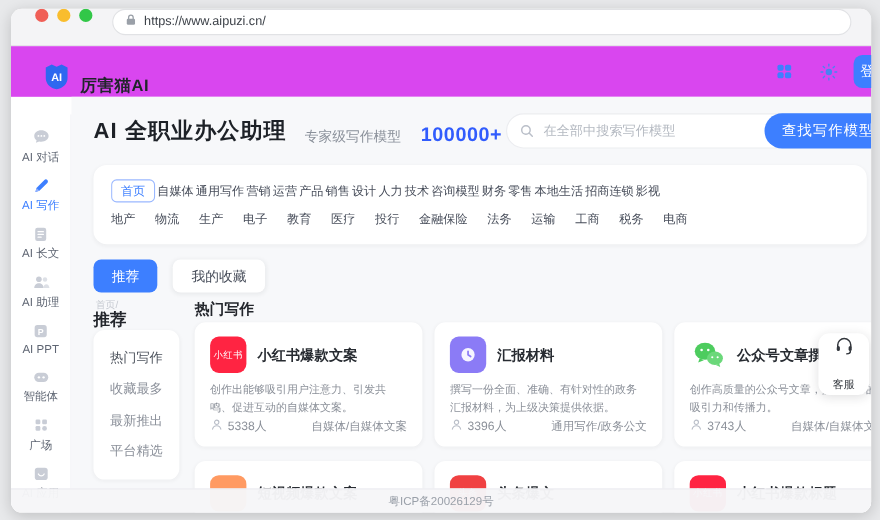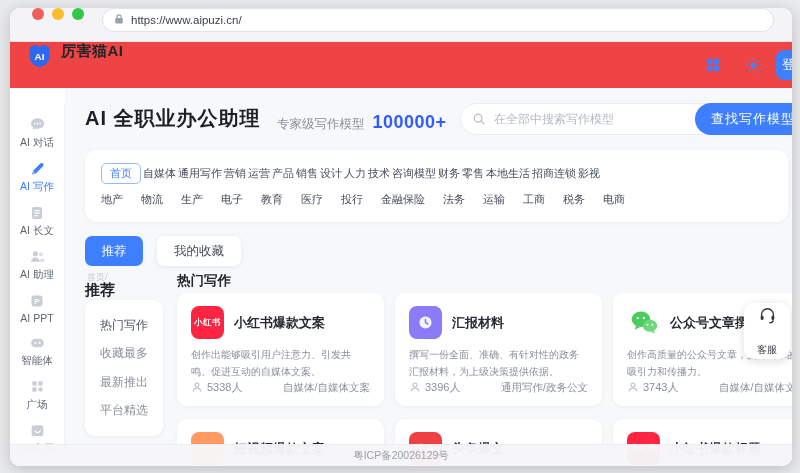--- a/index.html
+++ b/index.html
@@ -6,37 +6,37 @@
   body{width:800px;height:473px;background:#e8e9eb;font-family:"Liberation Sans","DejaVu Sans",sans-serif;overflow:hidden;position:relative;-webkit-font-smoothing:antialiased}
   .window{position:absolute;left:10px;top:8px;width:782px;height:458px;background:#fff;border-radius:10px;box-shadow:0 3px 14px rgba(0,0,0,.18);overflow:hidden}
   
   .chrome{height:34px;background:#f4f4f6;border-bottom:1px solid #e2e3e6;display:flex;align-items:flex-start;padding:0 14px;box-sizing:border-box}
   .dots{display:flex;gap:8px;margin-left:8px}
   .dot{width:12px;height:12px;border-radius:50%}
   .dot.r{background:#f05f57}.dot.y{background:#f9bd2e}.dot.g{background:#32c748}
   .url-bar{flex:1;height:22px;margin-left:18px;margin-right:4px;background:#fff;border:1px solid #e1e2e5;border-radius:12px;display:flex;align-items:center;padding:0 11px;gap:7px}
   .url-text{font-size:11.5px;color:#3c4148}
   
-  .app-header{height:46px;display:flex;align-items:flex-start;padding-left:16px;position:relative;background:#ef4444}
+  .app-header{height:46px;display:flex;align-items:flex-end;padding-left:28px;position:relative;background:#d946ef}
   .brand{font-size:15px;font-weight:bold;color:#21252b;margin-left:8px;letter-spacing:.5px}
   .hdr-icons{position:absolute;right:30px;top:0;height:46px;display:flex;align-items:center;gap:22px}
   .hdr-ic{width:18px;height:18px;display:flex;align-items:center;justify-content:center;cursor:pointer}
   .login-btn{position:absolute;right:-50px;top:8px;width:66px;height:30px;background:#3D7FFF;border-radius:8px;color:#fff;font-size:13px;display:flex;align-items:center;padding-left:6px;box-sizing:border-box;cursor:pointer}
   
   .sidebar{position:absolute;left:0;top:96px;width:55px;bottom:0;background:#fff;border-right:1px solid #f1f2f5;display:flex;flex-direction:column;align-items:center;padding-top:12px;box-sizing:border-box;z-index:3}
   .side-item{display:flex;flex-direction:column;align-items:center;gap:3px;margin-bottom:10px;cursor:pointer}
   .side-ic{height:17px;display:flex;align-items:center;justify-content:center}
   .side-label{font-size:10.5px;color:#5f6673;white-space:nowrap}
   .side-item.active .side-label{color:#3D7FFF}
   
   .main{position:absolute;left:55px;top:80px;right:0;bottom:0;background:#f7f8fa;overflow:hidden}
   .hero-title{position:absolute;left:20px;top:17px;font-size:20px;font-weight:bold;color:#1d2127;letter-spacing:1px}
   .hero-stat{position:absolute;left:212px;top:24px;display:flex;align-items:baseline}
   .stat-label{font-size:12.5px;color:#8a909a}
-  .stat-value{font-size:18px;font-weight:bold;color:#315CFD;margin-left:8px;letter-spacing:.5px}
+  .stat-value{font-size:18px;font-weight:bold;color:#315CFD;margin-left:18px;letter-spacing:.5px}
   .search-input{position:absolute;left:395px;top:15px;width:282px;height:32px;background:#fff;border:1px solid #ecedf0;border-radius:16px;box-sizing:border-box;padding:0 12px 0 33px;font-size:12px;color:#3c4148;outline:none}
   .search-input::placeholder{color:#b5bac2}
   .search-ic{position:absolute;left:407px;top:24px;pointer-events:none}
   .search-btn{position:absolute;left:630px;top:15px;width:170px;height:32px;border-radius:16px;background:#3D7FFF;color:#fff;font-size:13px;display:flex;align-items:center;padding-left:16px;box-sizing:border-box;cursor:pointer;letter-spacing:1px}
   .tabs-card{position:absolute;left:20px;top:62px;width:703px;background:#fff;border-radius:12px;box-shadow:0 1px 4px rgba(31,35,41,.05);padding:10px 16px;box-sizing:border-box}
   .tab-row{display:flex;align-items:center;gap:2px;height:26px;white-space:nowrap;overflow:hidden}
   .tab-row.row2{gap:18px}
   .tab{font-size:11px;color:#474d5a;cursor:pointer;flex:none}
   .tab.active{color:#3D7FFF;border:1px solid #9ab8ff;border-radius:5px;padding:2px 8px}
   .filter-row{position:absolute;left:20px;top:148px;display:flex;gap:14px}
@@ -45,21 +45,21 @@
   .breadcrumb{position:absolute;left:22px;top:183px;font-size:9px;color:#c6cad1}
   .bc-current{position:absolute;left:20px;top:193px;font-size:15px;font-weight:bold;color:#23262c}
   .section-title{position:absolute;left:112px;top:184px;font-size:13.5px;font-weight:bold;color:#23262c}
   .subnav-card{position:absolute;left:20px;top:212px;width:78px;height:136px;background:#fff;border-radius:10px;box-shadow:0 1px 4px rgba(31,35,41,.05);display:flex;flex-direction:column;align-items:center;justify-content:space-between;padding:17px 0;box-sizing:border-box}
   .subnav-item{font-size:12px;color:#8a8f99;cursor:pointer}
   .subnav-item:first-child{color:#4c525c}
   .cards-grid{position:absolute;left:112px;top:205px;display:grid;grid-template-columns:repeat(3,207px);gap:13px 11px}
   .cards-grid.bottom{top:331px}
   .card{width:207px;height:113px;background:#fff;border-radius:10px;box-shadow:0 1px 4px rgba(31,35,41,.05);padding:13px 14px;box-sizing:border-box;position:relative;cursor:pointer}
   .card-head{display:flex;align-items:center;gap:10px}
-  .card-icon{width:33px;height:33px;border-radius:8px;display:flex;align-items:center;justify-content:center;color:#fff;font-size:8.5px;font-weight:bold;flex:none;letter-spacing:.5px;line-height:1}
+  .card-icon{width:33px;height:33px;border-radius:8px;display:flex;align-items:center;justify-content:center;color:#fff;font-size:8.5px;font-weight:normal;flex:none;letter-spacing:.5px;line-height:1}
   .card-title{font-size:13px;font-weight:bold;color:#272b31;white-space:nowrap}
   .card-desc{margin-top:8px;font-size:10px;color:#8b9099;line-height:1.65}
   .card-foot{position:absolute;left:14px;right:14px;bottom:11px;display:flex;justify-content:space-between;align-items:center}
   .users{display:flex;align-items:center;gap:4px;font-size:11px;color:#8b9099}
   .cat{font-size:10.5px;color:#8b9099}
   .footer{position:absolute;left:0;right:0;bottom:0;height:21px;background:rgba(246,246,248,.97);border-top:1px solid #ececf0;display:flex;align-items:center;justify-content:center;font-size:10.5px;color:#9aa0a9;z-index:5}
   .support{position:absolute;right:2px;top:295px;width:46px;height:56px;background:#fff;border-radius:10px;box-shadow:0 2px 10px rgba(31,35,41,.15);display:flex;flex-direction:column;align-items:center;justify-content:center;gap:14px;cursor:pointer;z-index:6}
   .support-label{font-size:10px;color:#33373d}
 </style>
 </head>

